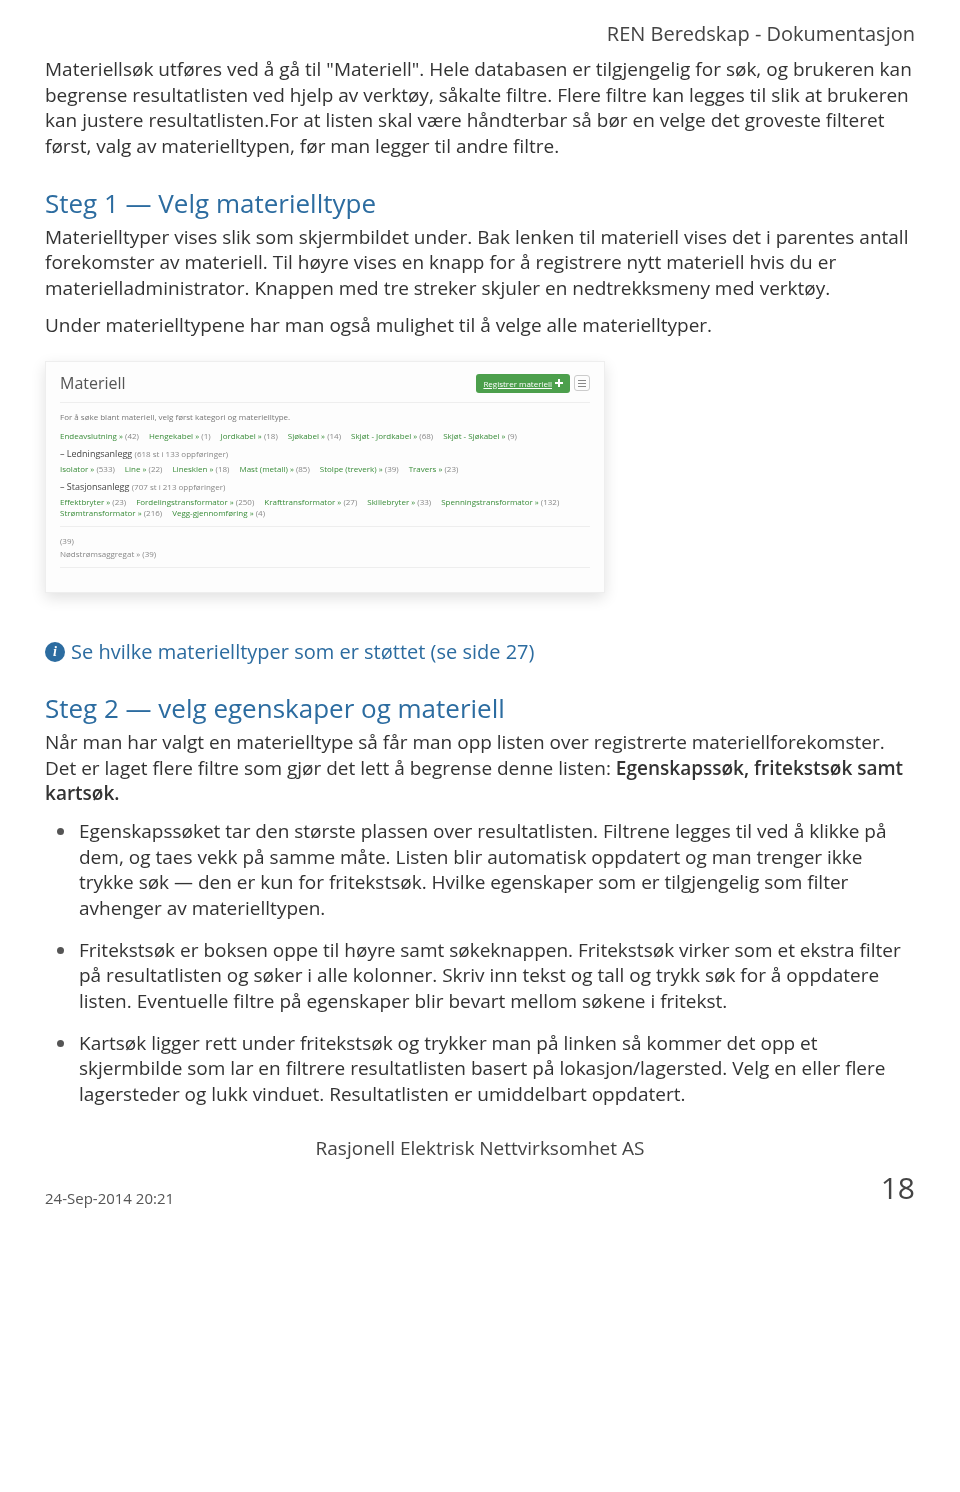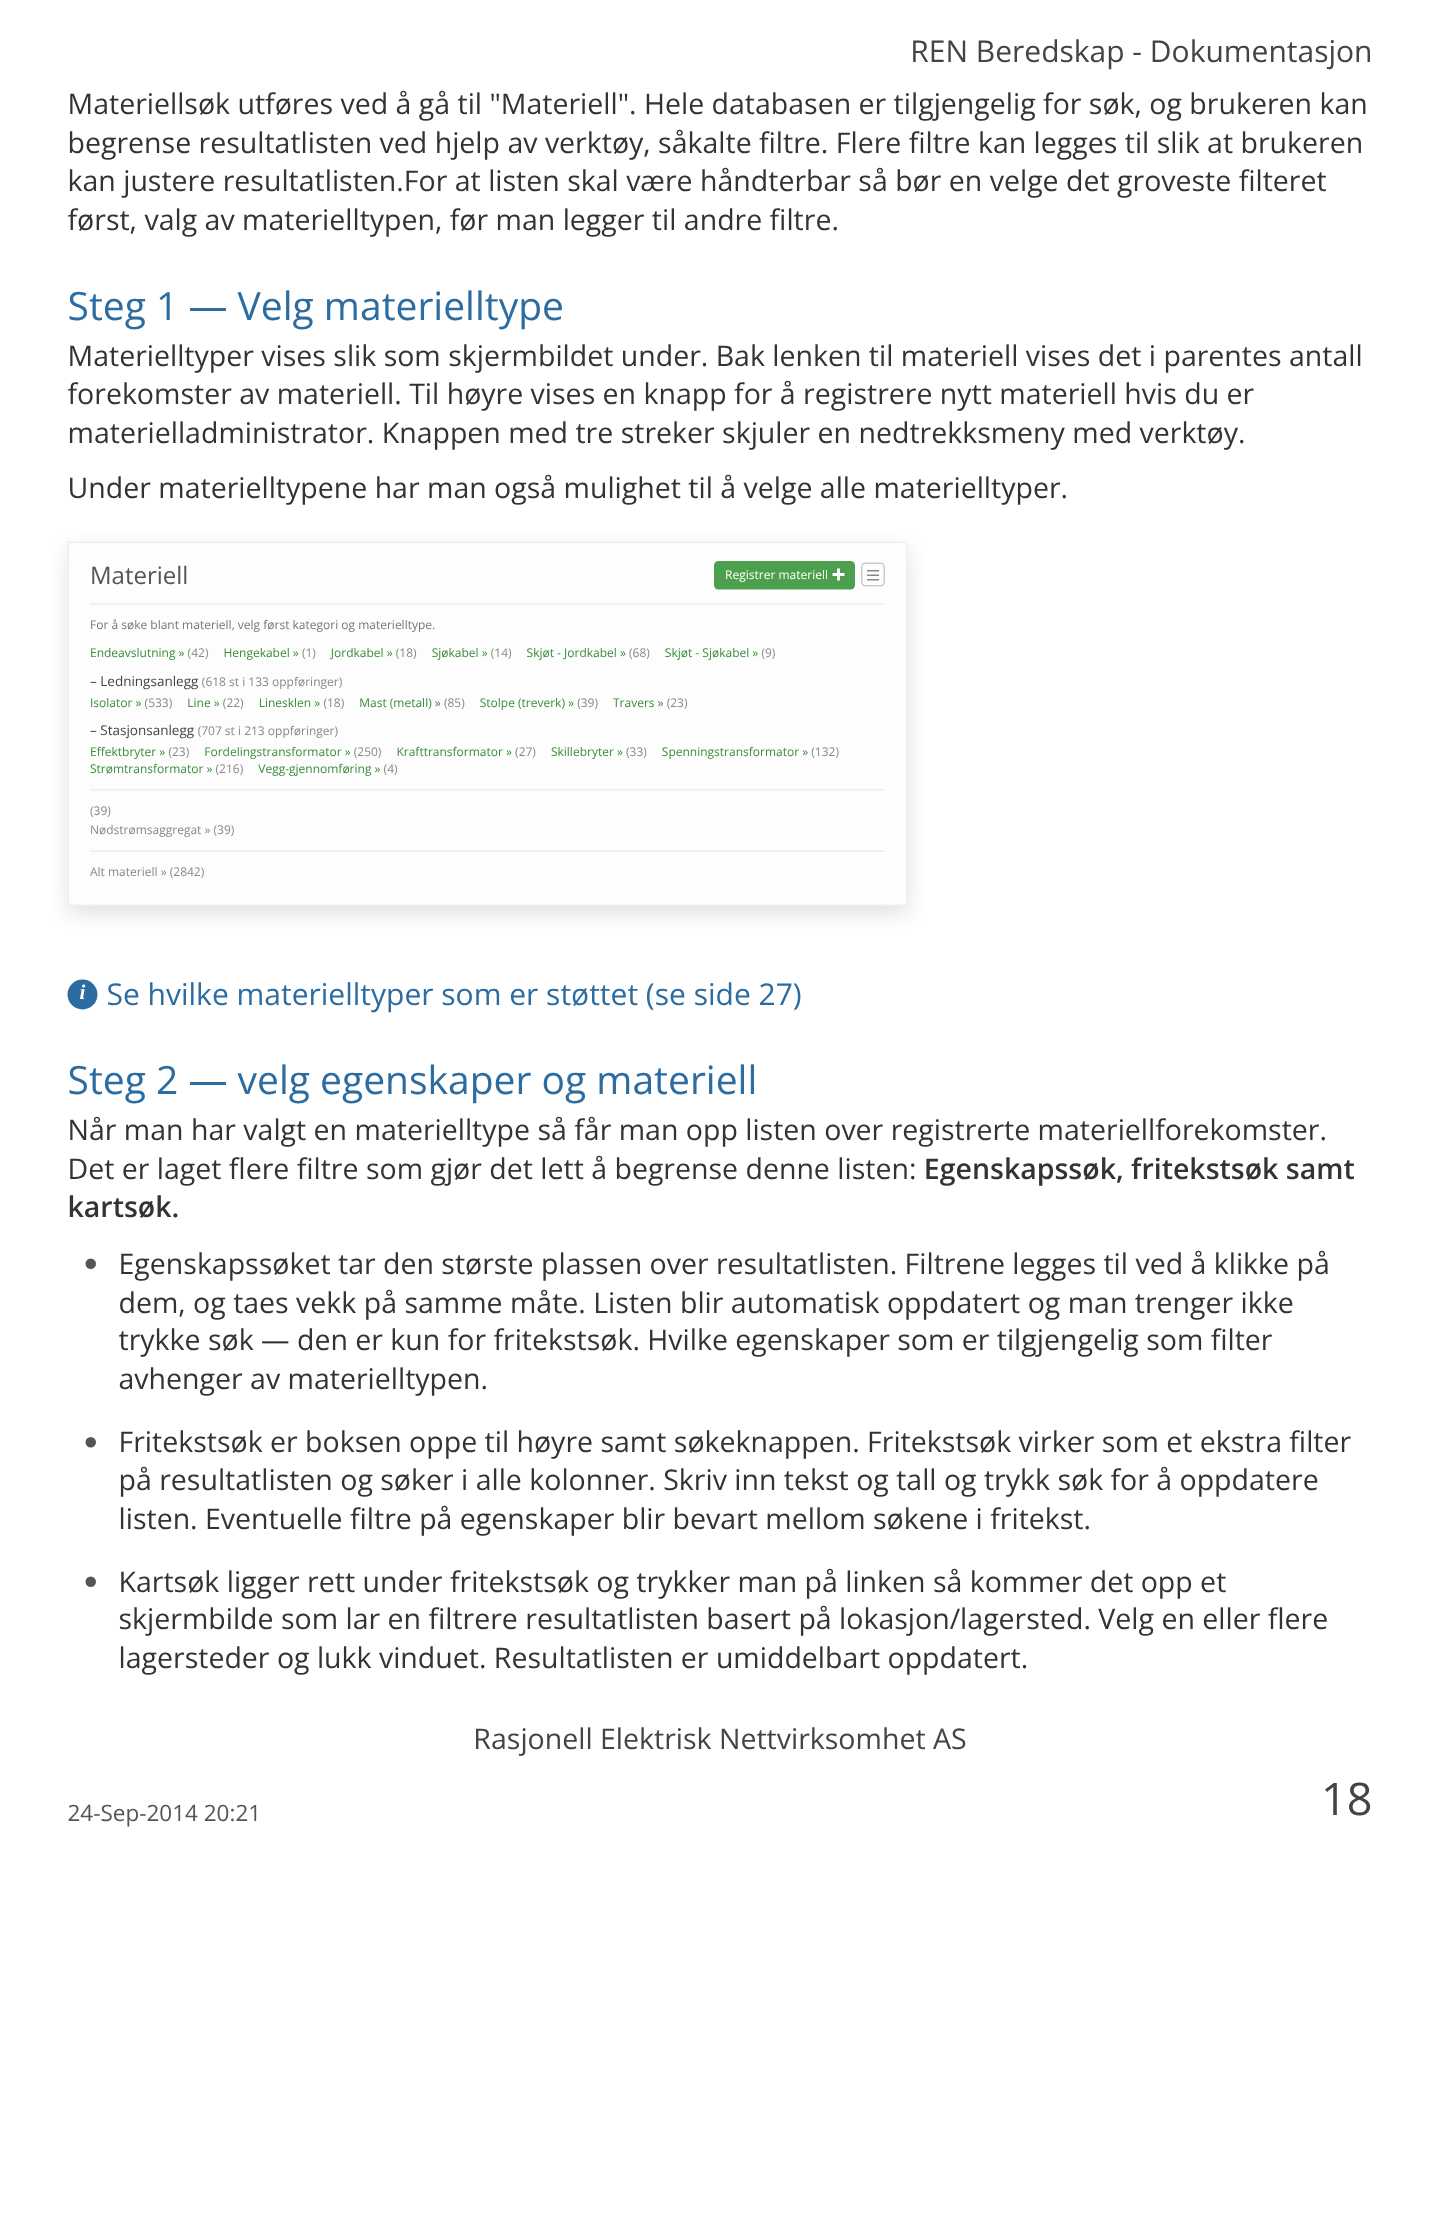--- a/index.html
+++ b/index.html
@@ -75,20 +75,21 @@
     }
     .mock-register-btn {
       background: #4c9f4c;
       color: #fff;
       padding: 4px 7px;
       font-size: 8px;
       border-radius: 3px;
       display: flex;
       align-items: center;
       gap: 3px;
+      text-decoration: underline;
     }
     .mock-plus {
       display:inline-block; width:8px; height:8px; position:relative;
     }
     .mock-plus::before, .mock-plus::after {
       content:''; position:absolute; background:#fff;
     }
     .mock-plus::before { left:3px; top:0; width:2px; height:8px; }
     .mock-plus::after { top:3px; left:0; height:2px; width:8px; }
     .mock-hamburger {
@@ -279,23 +280,20 @@
     </div>
 
     <div class="mock-line"></div>
     <div class="mock-subs">
       <div><span>(39)</span> </div>
     </div>
     <div class="mock-subs" style="margin-top:2px;">
        <div style="color:#3a8d3a;"><span id="aggT">Nødstrømsaggregat »</span> <span id="aggC" style="color:#888">(39)</span></div>
     </div>
     <div class="mock-line"></div>
-    <div class="mock-subs">
-       <div style="color:#3a8d3a;"><span id="allT">Alt materiell »</span> <span id="allC" style="color:#888">(2842)</span></div>
-    </div>
   </div>
 
   <div class="info-line">
     <span class="info-icon">i</span>
     <span class="info-link">Se hvilke materielltyper som er støttet (se side 27)</span>
   </div>
 
   <h2 class="step">Steg 2 — velg egenskaper og materiell</h2>
   <div class="body-text">
     <span>Når man har valgt en materielltype så får man opp listen over registrerte materiellforekomster. Det er laget flere filtre som gjør det lett å begrense denne listen: </span><span class="bold">Egenskapssøk, fritekstsøk samt kartsøk.</span>

